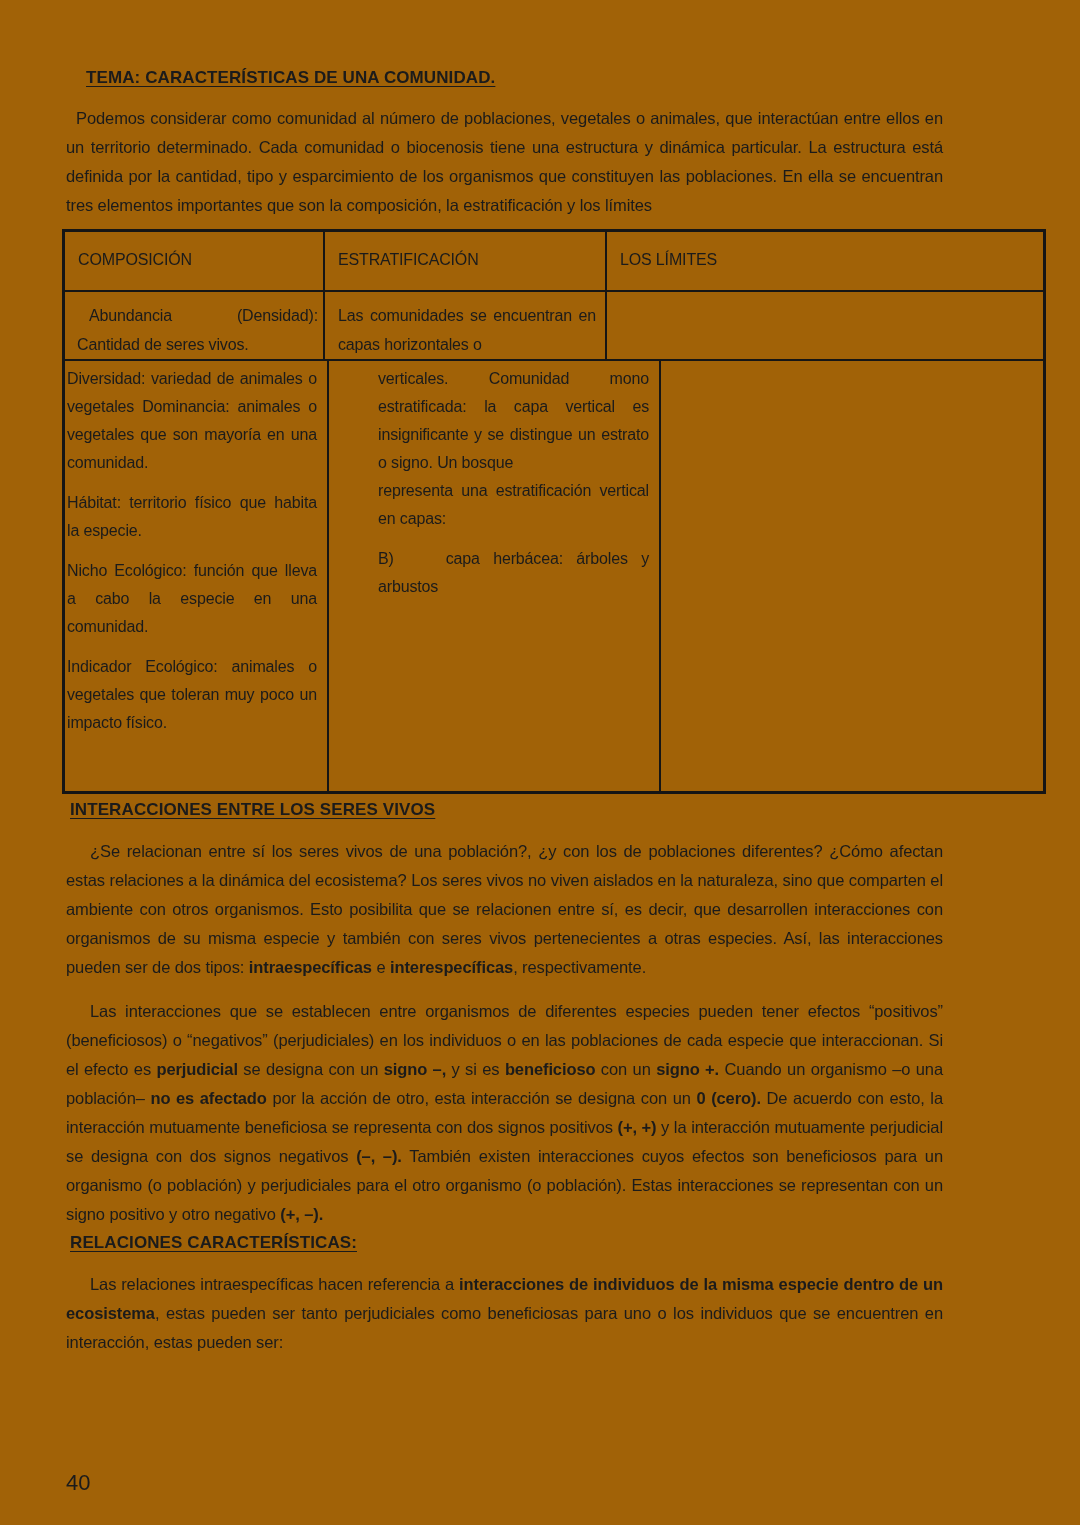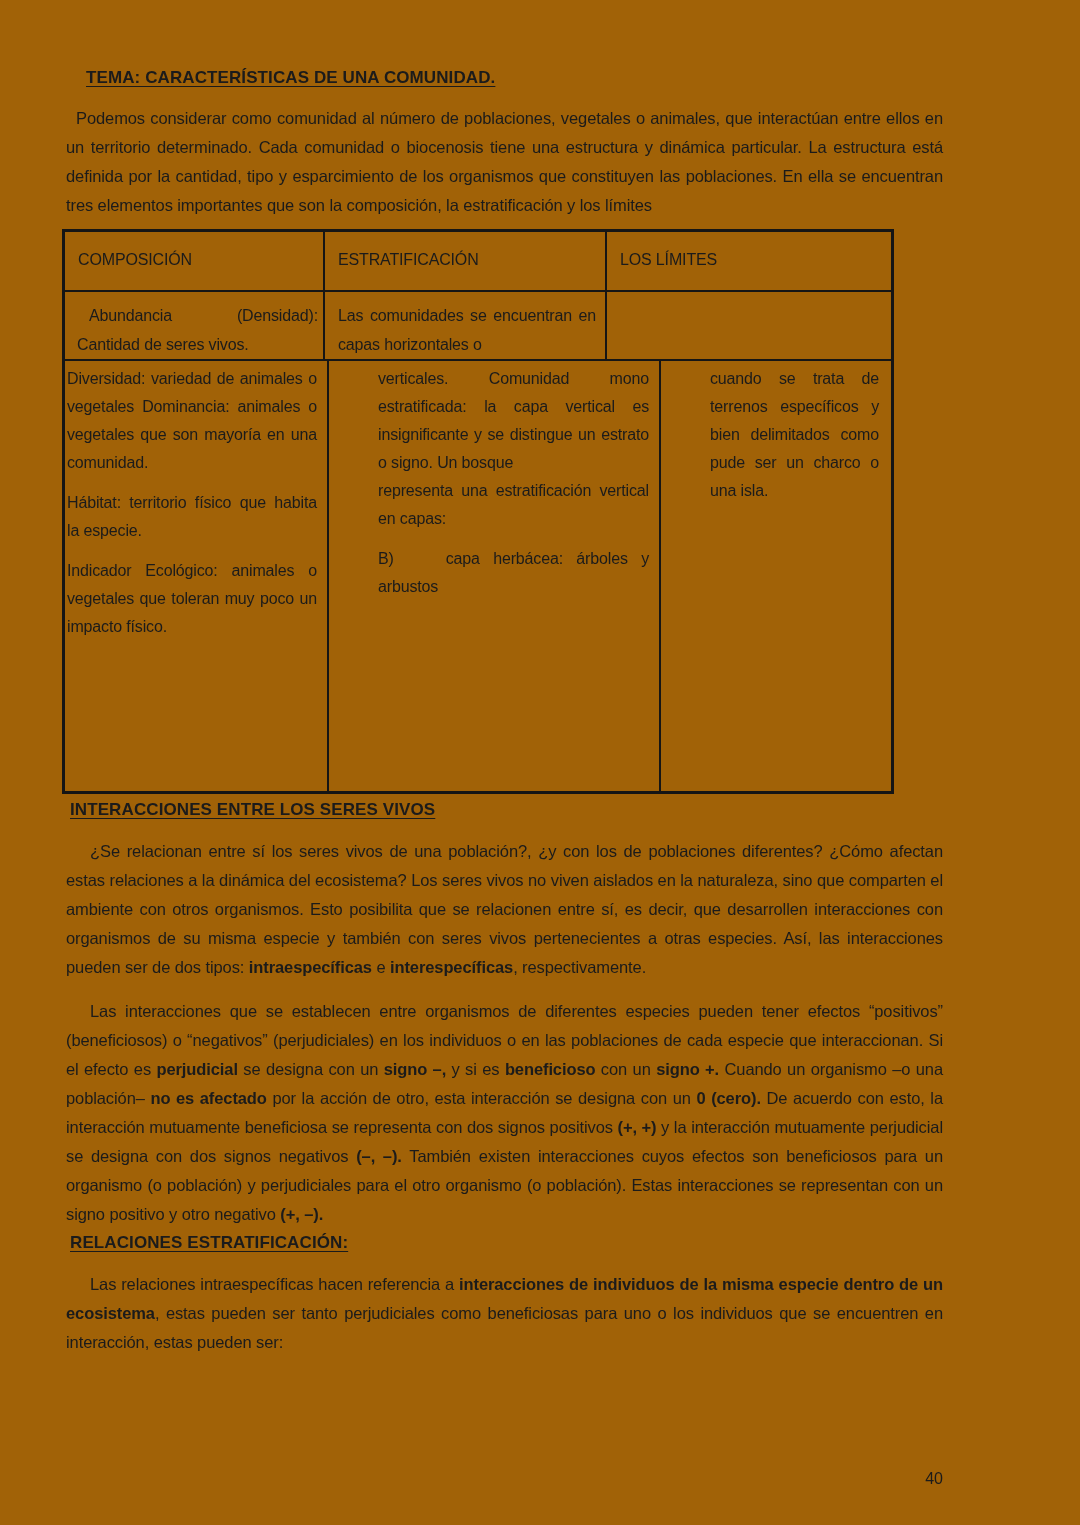--- a/index.html
+++ b/index.html
@@ -36,21 +36,21 @@
     letter-spacing:-0.1px;
     text-align:justify;
     margin:16px 0 0 0;
   }
   p.indent10{text-indent:10px;}
   p.indent24{text-indent:24px;}
   .b{font-weight:bold;}
 
   
   .dtable{
-    width:832px;
+    width:984px;
     margin:9px 0 0 -4px;
     border:3px solid #151515;
     box-sizing:border-box;
     font-size:16px;
     letter-spacing:-0.15px;
   }
   .trow{
     display:grid;
     box-sizing:border-box;
     border-bottom:2px solid #151515;
@@ -78,22 +78,21 @@
     line-height:28px;
     text-align:justify;
   }
   .trow2 .cp{margin:0;line-height:29px;}
   .tab{display:inline-block;width:52px;}
 
   .pagenum{
     position:absolute;
     left:66px;top:1470px;
     width:877px;
-    text-align:right;
-    font-size:16px;
+    font-size:22px;
   }
 </style>
 </head>
 <body>
 
 <div class="page">
   <div class="content">
 
     <h1 class="doc-title">TEMA: CARACTERÍSTICAS DE UNA COMUNIDAD.</h1>
 
@@ -110,38 +109,38 @@
             <p class="cp">Abundancia (Densidad): Cantidad de seres vivos.</p>
           </div>
         <div class="tc c2">
             <p class="cp">Las comunidades se encuentran en capas horizontales o</p>
           </div>
       </div>
       <div class="trow trow3">
         <div class="tc c1">
             <p class="cp">Diversidad: variedad de animales o vegetales Dominancia: animales o vegetales que son mayoría en una comunidad.</p>
             <p class="cp">Hábitat: territorio físico que habita la especie.</p>
+            <p class="cp">Nicho Ecológico: función que lleva a cabo la especie en una comunidad.</p>
             <p class="cp">Indicador Ecológico: animales o vegetales que toleran muy poco un impacto físico.</p>
           </div>
         <div class="tc c2">
             <p class="cp"><span>verticales. Comunidad mono estratificada: la capa vertical es insignificante y se distingue un estrato o signo. Un bosque</span><br><span>representa una estratificación vertical en capas:</span></p>
             <p class="cp"><span>B)</span><span class="tab">&nbsp;</span><span>capa herbácea: árboles y arbustos</span></p>
           </div>
         <div class="tc c3">
-            <p class="cp">cuando se trata de terrenos específicos y bien delimitados como pude ser un charco o una isla.</p>
           </div>
       </div>
     </div>
 
     <h2 class="doc-heading">INTERACCIONES ENTRE LOS SERES VIVOS</h2>
 
     <p class="body indent24" style="margin-top:17px;"><span>¿Se relacionan entre sí los seres vivos de una población?, ¿y con los de poblaciones diferentes? ¿Cómo afectan estas relaciones a la dinámica del ecosistema? Los seres vivos no viven aislados en la naturaleza, sino que comparten el ambiente con otros organismos. Esto posibilita que se relacionen entre sí, es decir, que desarrollen interacciones con organismos de su misma especie y también con seres vivos pertenecientes a otras especies. Así, las interacciones pueden ser de dos tipos: </span><span class="b">intraespecíficas</span><span> e </span><span class="b">interespecíficas</span><span>, respectivamente.</span></p>
 
     <p class="body indent24" style="margin-top:15px;"><span>Las interacciones que se establecen entre organismos de diferentes especies pueden tener efectos “positivos” (beneficiosos) o “negativos” (perjudiciales) en los individuos o en las poblaciones de cada especie que interaccionan. Si el efecto es </span><span class="b">perjudicial</span><span> se designa con un </span><span class="b">signo –,</span><span> y si es </span><span class="b">beneficioso</span><span> con un </span><span class="b">signo +.</span><span> Cuando un organismo –o una población– </span><span class="b">no es afectado</span><span> por la acción de otro, esta interacción se designa con un </span><span class="b">0 (cero).</span><span> De acuerdo con esto, la interacción mutuamente beneficiosa se representa con dos signos positivos </span><span class="b">(+, +)</span><span> y la interacción mutuamente perjudicial se designa con dos signos negativos </span><span class="b">(–, –).</span><span> También existen interacciones cuyos efectos son beneficiosos para un organismo (o población) y perjudiciales para el otro organismo (o población). Estas interacciones se representan con un signo positivo y otro negativo </span><span class="b">(+, –).</span></p>
 
-    <h2 class="doc-heading" style="margin-top:4px;">RELACIONES ESTRATIFICACIÓN:</h2>
+    <h2 class="doc-heading" style="margin-top:4px;">RELACIONES CARACTERÍSTICAS:</h2>
 
     <p class="body indent24" style="margin-top:17px;"><span>Las relaciones intraespecíficas hacen referencia a </span><span class="b">interacciones de individuos de la misma especie dentro de un ecosistema</span><span>, estas pueden ser tanto perjudiciales como beneficiosas para uno o los individuos que se encuentren en interacción, estas pueden ser:</span></p>
 
   </div>
 
   <div class="pagenum">40</div>
 </div>
 
 </body></html>

